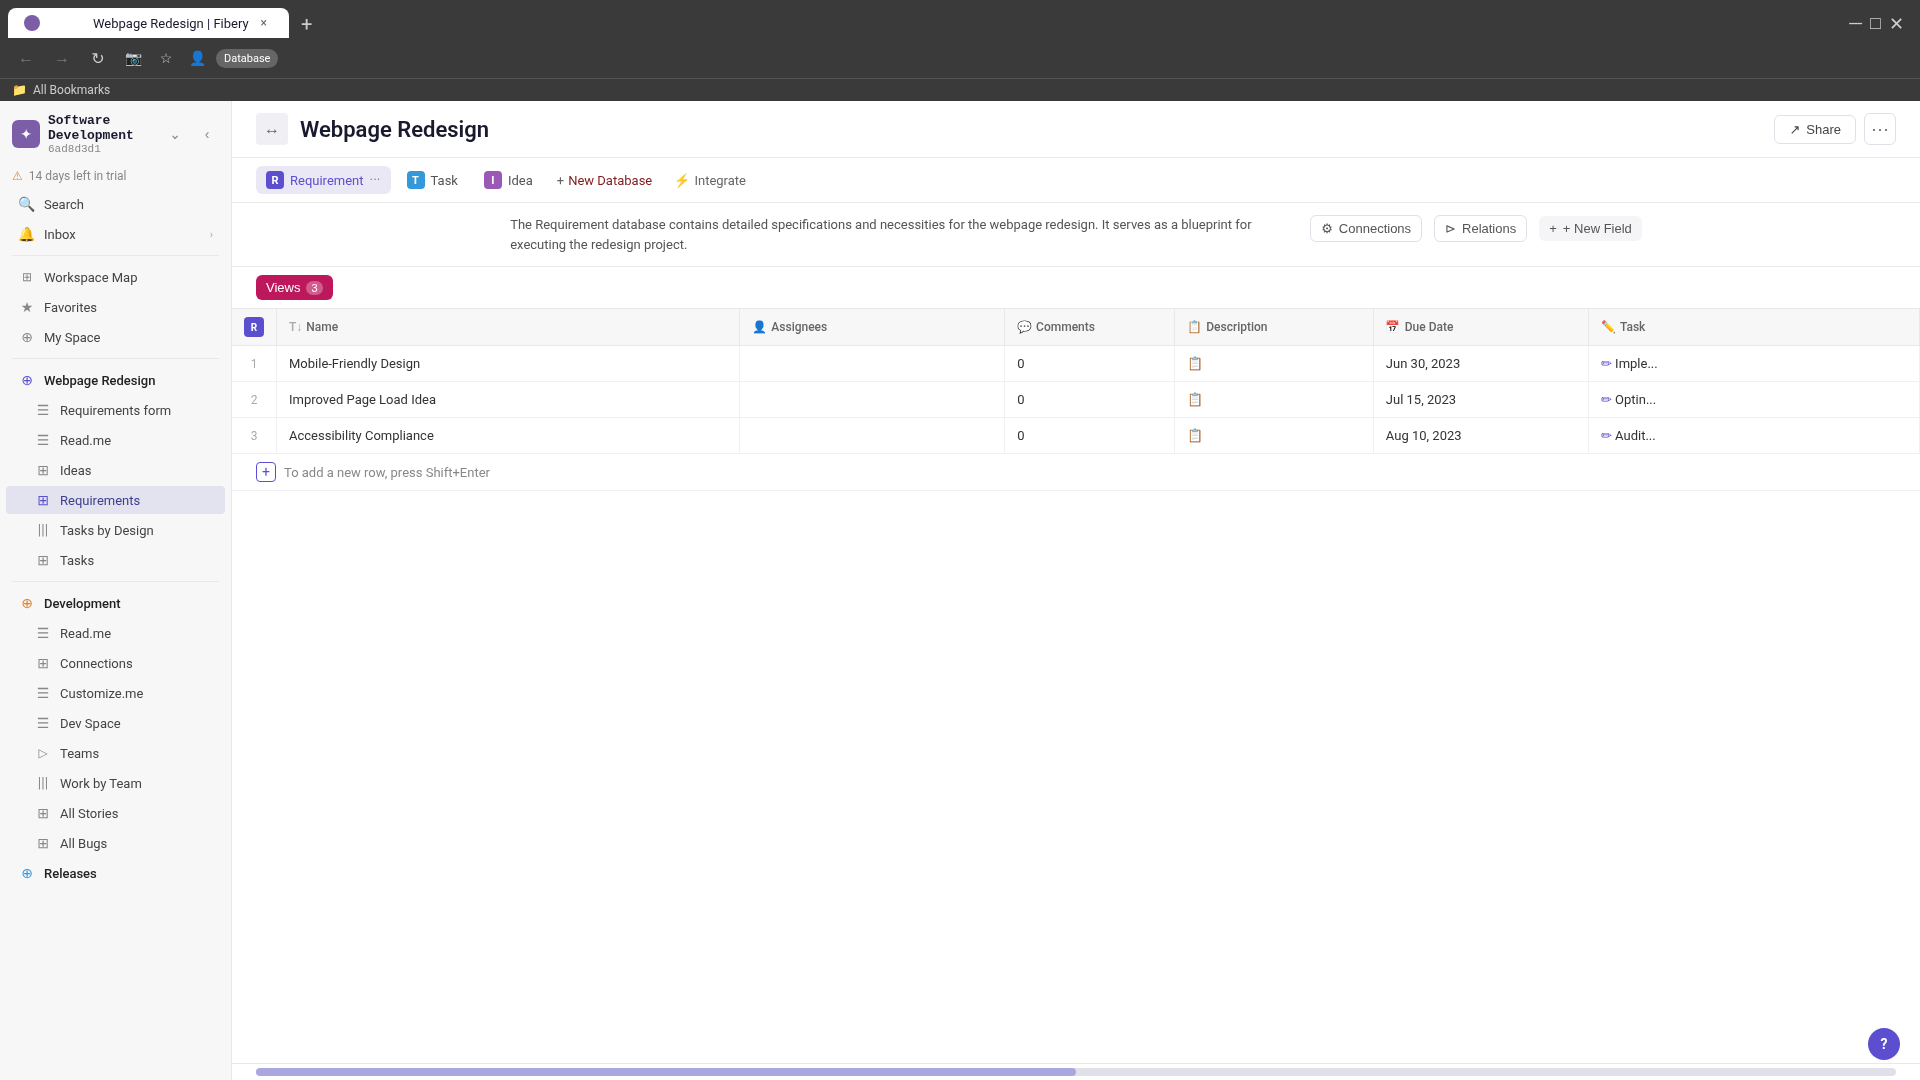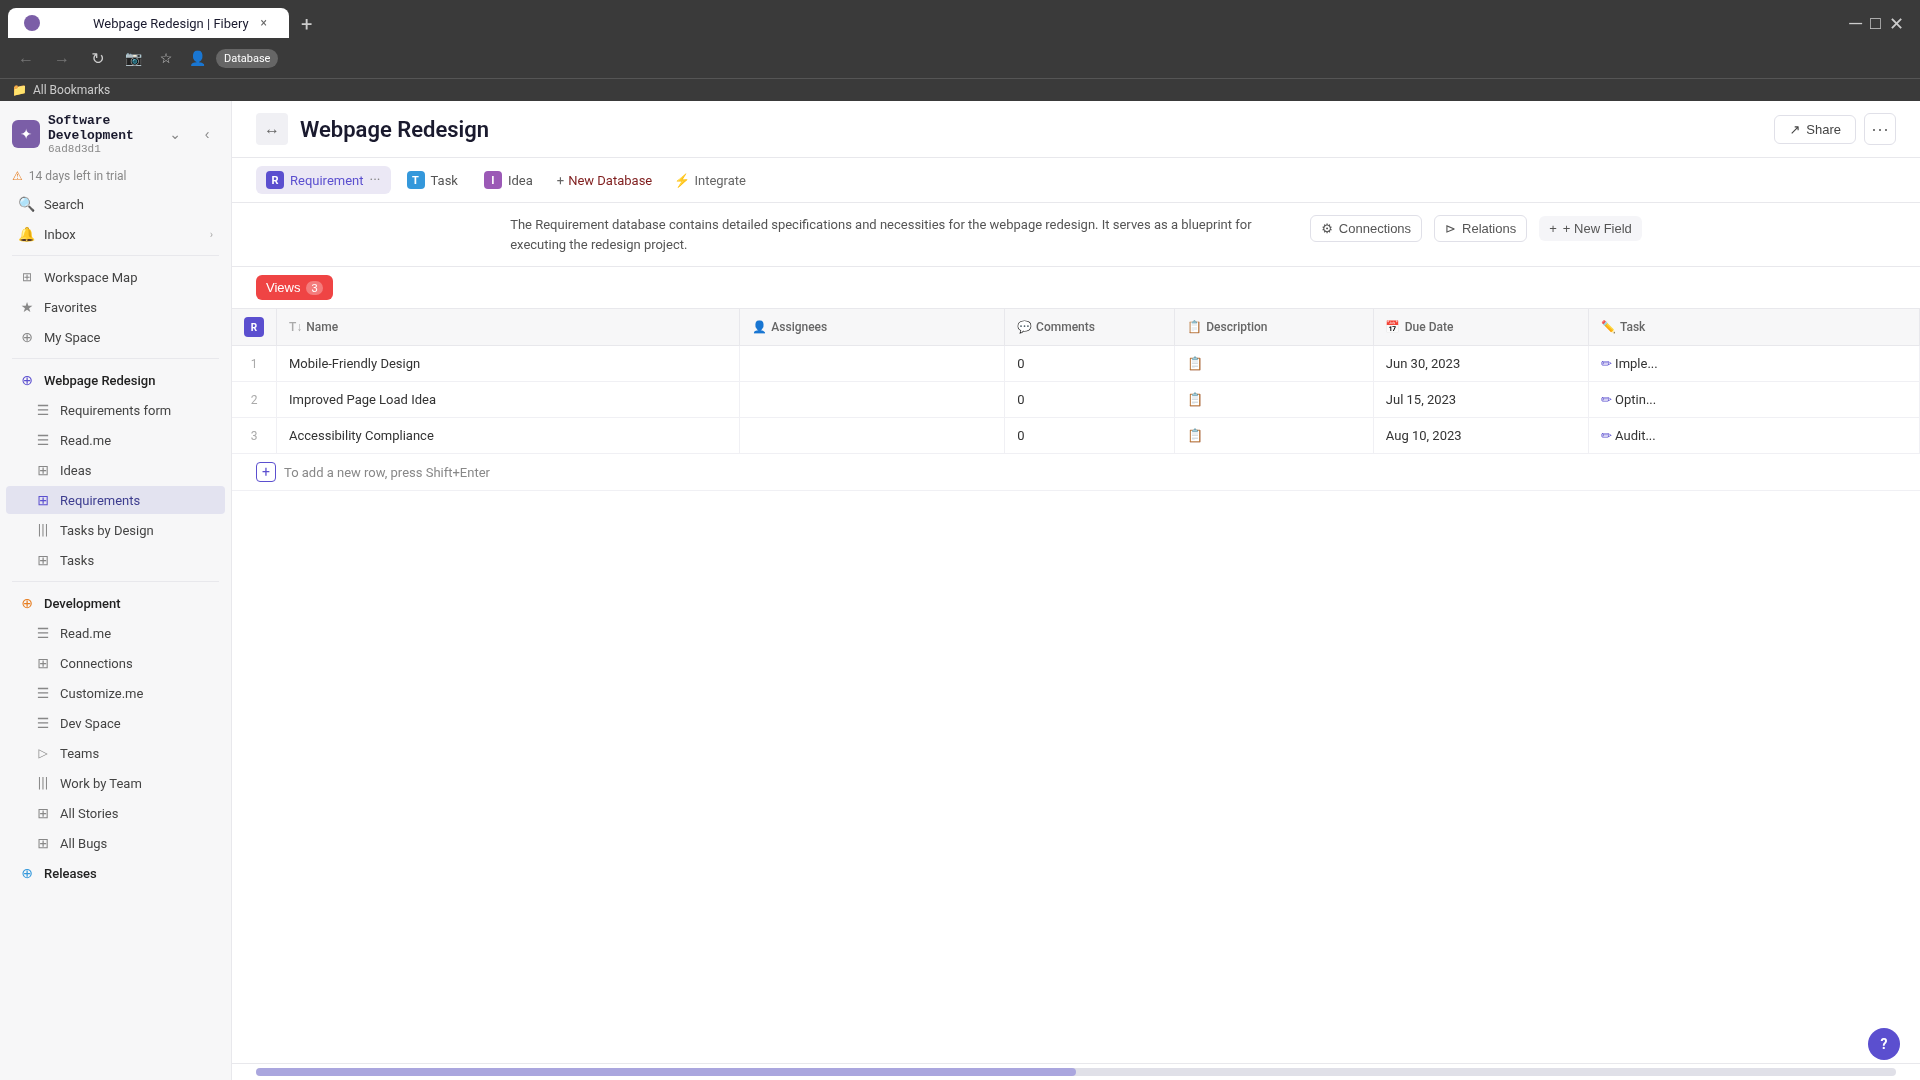--- a/index.html
+++ b/index.html
@@ -66,21 +66,21 @@
 
     
     .db-description { padding: 12px 24px; color: #555; font-size: 13px; line-height: 1.5; border-bottom: 1px solid #e8e8ec; display: flex; align-items: flex-start; justify-content: center; flex-shrink: 0; }
     .desc-text { flex: 1; max-width: 800px; }
     .desc-actions { display: flex; gap: 12px; align-items: center; }
     .desc-action-btn { display: flex; align-items: center; gap: 6px; padding: 5px 10px; border: 1px solid #e0e0e8; border-radius: 6px; cursor: pointer; font-size: 13px; color: #555; background: #fff; }
     .desc-new-field-btn { display: flex; align-items: center; gap: 6px; padding: 5px 10px; background: #f5f5f8; border: none; border-radius: 6px; cursor: pointer; font-size: 13px; color: #555; }
 
     
     .views-bar { padding: 8px 24px; display: flex; align-items: center; gap: 12px; border-bottom: 1px solid #e8e8ec; flex-shrink: 0; }
-    .views-btn { display: flex; align-items: center; gap: 6px; padding: 5px 10px; background: #ef4444; color: #fff; border-radius: 6px; cursor: pointer; font-size: 13px; font-weight: 500; border: none; }
+    .views-btn { display: flex; align-items: center; gap: 6px; padding: 5px 10px; background: #be185d; color: #fff; border-radius: 6px; cursor: pointer; font-size: 13px; font-weight: 500; border: none; }
     .views-count { background: rgba(255,255,255,0.3); border-radius: 10px; padding: 1px 5px; font-size: 11px; }
 
     
     .table-container { flex: 1; overflow: auto; padding: 0; }
     table { width: 100%; border-collapse: collapse; }
     th { background: #f7f7f8; font-weight: 500; font-size: 12px; color: #666; padding: 8px 12px; text-align: left; border-bottom: 1px solid #e8e8ec; border-right: 1px solid #e8e8ec; white-space: nowrap; position: sticky; top: 0; z-index: 1; }
     td { padding: 10px 12px; border-bottom: 1px solid #f0f0f4; border-right: 1px solid #f0f0f4; font-size: 13px; color: #333; }
     .row-num { color: #aaa; font-size: 12px; width: 30px; text-align: center; }
     .row-num-header { width: 30px; }
     .add-row { padding: 8px 24px; display: flex; align-items: center; gap: 8px; color: #888; font-size: 13px; cursor: pointer; border-bottom: 1px solid #f0f0f4; }

